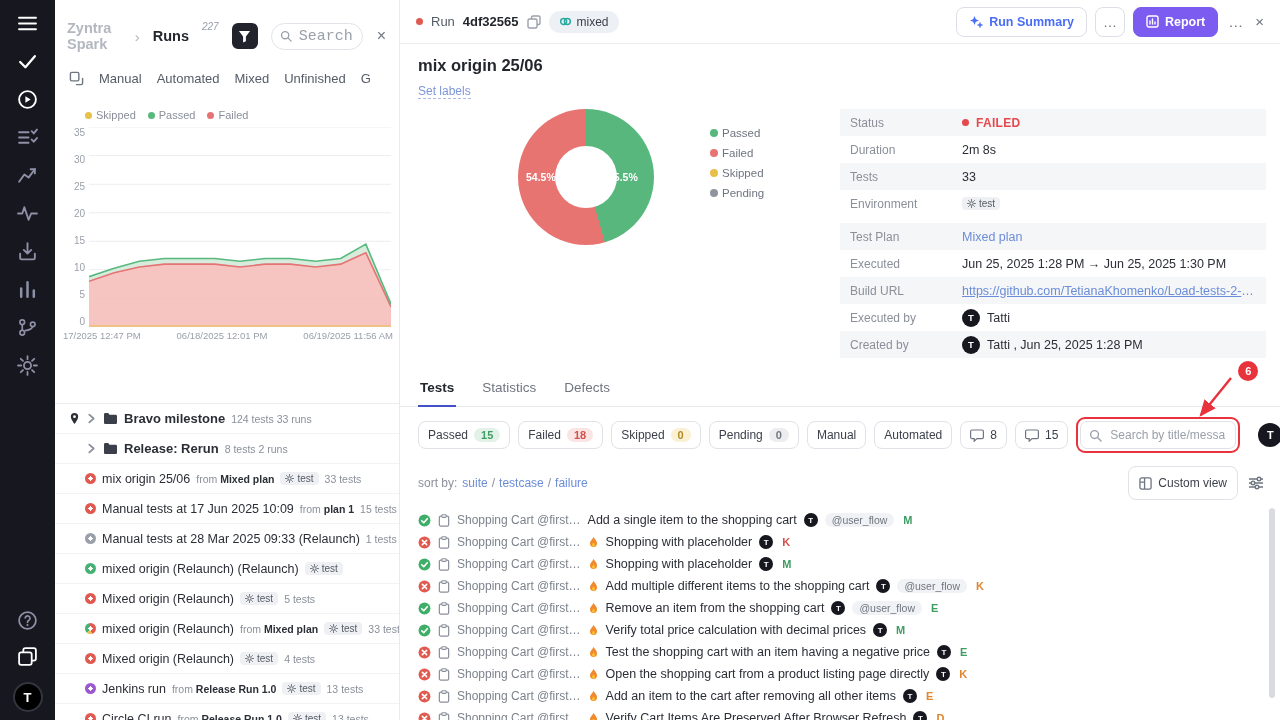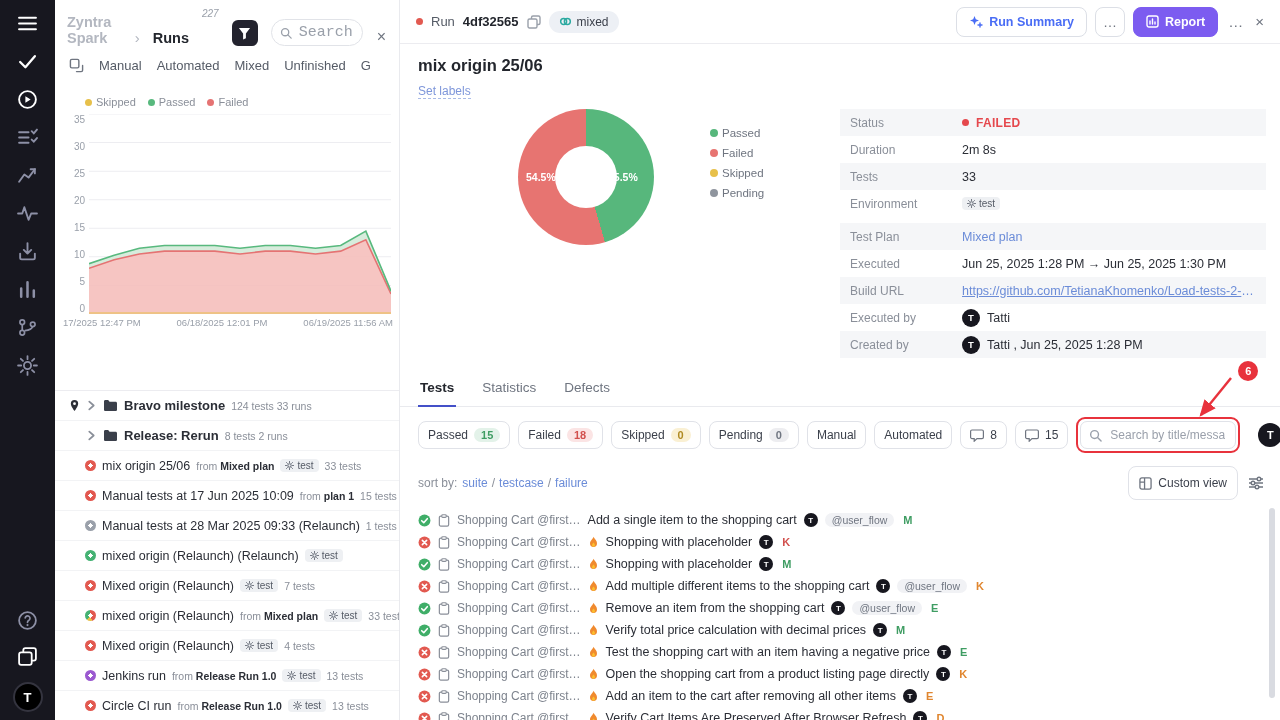--- a/index.html
+++ b/index.html
@@ -9,21 +9,21 @@
   
   .sidebar{width:55px;background:#17171f;display:flex;flex-direction:column;align-items:center;padding:13px 0 8px;gap:17px;flex-shrink:0;}
   .sb-ic{width:21px;height:21px;color:#8d90a6;display:flex;}
   .sb-ic svg{width:100%;height:100%;}
   .sb-ic.bright{color:#fff;}
   .sb-bottom{margin-top:auto;display:flex;flex-direction:column;gap:15px;align-items:center;}
   .sb-avatar{width:30px;height:30px;border-radius:50%;background:#000;color:#fff;font-weight:bold;font-size:13px;display:flex;align-items:center;justify-content:center;border:2px solid #34343f;}
 
   
   .left{width:345px;border-right:1px solid #e9eaee;flex-shrink:0;display:flex;flex-direction:column;overflow:hidden;}
-  .lp-head{display:flex;align-items:flex-end;gap:13px;padding:0 12px;height:46px;flex-shrink:0;}
+  .lp-head{display:flex;align-items:center;gap:13px;padding:0 12px;height:46px;flex-shrink:0;margin-top:13px;}
   .crumb-app{color:#b3b7c0;font-weight:700;font-size:14.5px;}
   .crumb-sep{color:#b3b7c0;font-size:15px;}
   .crumb-page{font-weight:700;font-size:14.5px;color:#23262d;}
   .crumb-count{font-size:10px;color:#9aa0aa;align-self:flex-start;margin-top:8px;font-style:italic;}
   .filter-btn{margin-left:auto;width:26px;height:26px;background:#23232e;border:none;border-radius:6px;color:#fff;display:flex;align-items:center;justify-content:center;cursor:pointer;flex-shrink:0;}
   .filter-btn svg{width:13px;height:13px;}
   .lp-search{display:flex;align-items:center;gap:5px;border:1px solid #e1e3e8;border-radius:14px;height:27px;padding:0 8px;width:92px;color:#9aa0aa;flex-shrink:0;}
   .lp-search svg{width:12px;height:12px;flex-shrink:0;}
   .lp-search input{border:none;outline:none;width:100%;font-size:15px;font-family:Liberation Mono, monospace;color:#2b2e36;}
   .lp-search input::placeholder{color:#9aa0aa;}
@@ -377,21 +377,21 @@
         <div class="run-row">
           <span class="ring" style="background: radial-gradient(circle, rgb(255, 255, 255) 0px, rgb(255, 255, 255) 2.2px, rgba(0, 0, 0, 0) 2.2px), linear-gradient(rgb(226, 89, 80), rgb(226, 89, 80));"></span>
           <span class="rtitle">Mixed origin (Relaunch)</span>
           <span class="tbadge">
             <svg viewBox="0 0 14 14">
               <circle cx="7" cy="7" r="2.6" stroke="currentColor" stroke-width="1.6" fill="none"></circle>
               <path d="M7 .6v2M7 11.4v2M.6 7h2M11.4 7h2M2.3 2.3l1.5 1.5M10.2 10.2l1.5 1.5M11.7 2.3l-1.5 1.5M3.8 10.2l-1.5 1.5" stroke="currentColor" stroke-width="1.5" stroke-linecap="round"></path>
             </svg>
             <span>test</span>
           </span>
-          <span class="rmeta">7 tests</span>
+          <span class="rmeta">5 tests</span>
         </div>
         <div class="run-row">
           <span class="ring" style="background: radial-gradient(circle, rgb(255, 255, 255) 0px, rgb(255, 255, 255) 2.2px, rgba(0, 0, 0, 0) 2.2px), conic-gradient(rgb(226, 89, 80) 0deg, rgb(226, 89, 80) 45%, rgb(231, 192, 74) 45%, rgb(231, 192, 74) 62%, rgb(69, 178, 115) 62%, rgb(69, 178, 115) 100%);"></span>
           <span class="rtitle">mixed origin (Relaunch)</span>
           <span class="rfrom">from <b>Mixed plan</b></span>
           <span class="tbadge">
             <svg viewBox="0 0 14 14">
               <circle cx="7" cy="7" r="2.6" stroke="currentColor" stroke-width="1.6" fill="none"></circle>
               <path d="M7 .6v2M7 11.4v2M.6 7h2M11.4 7h2M2.3 2.3l1.5 1.5M10.2 10.2l1.5 1.5M11.7 2.3l-1.5 1.5M3.8 10.2l-1.5 1.5" stroke="currentColor" stroke-width="1.5" stroke-linecap="round"></path>
             </svg>

